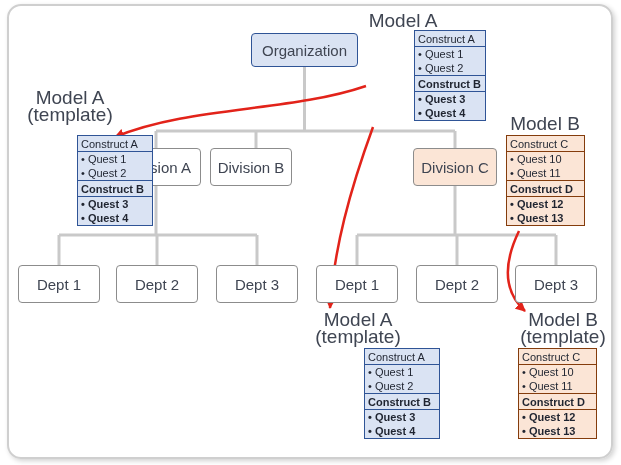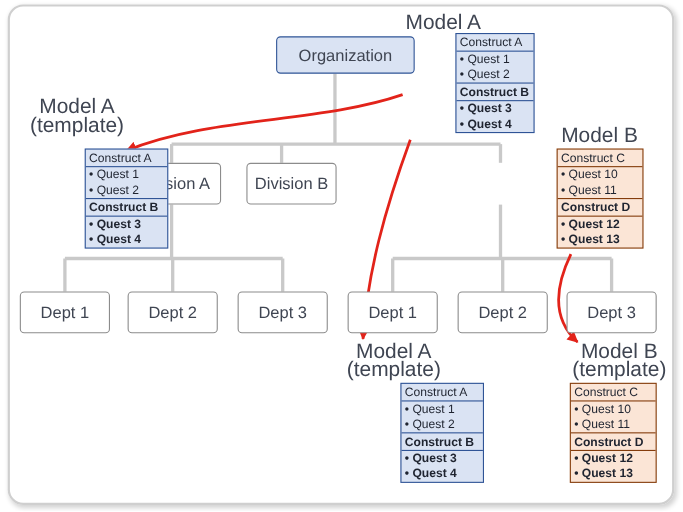--- a/index.html
+++ b/index.html
@@ -70,29 +70,32 @@
     <path class="connector" d="M357 235 H556"></path>
     <path class="connector" d="M357 235 V265"></path>
     <path class="connector" d="M457 235 V265"></path>
     <path class="connector" d="M556 235 V265"></path>
 
     <path class="arrow" d="M366 86 C 290 112, 190 106, 115 137"></path>
     <path class="arrow" d="M373 127 C 350 190, 334 248, 330 308"></path>
     <path class="arrow" d="M519 231 C 504 262, 502 290, 525 311"></path>
   </svg>
 
-  <div class="node org" style="left:251px;top:33px;width:126px;height:34px">
+  <div class="node org" style="left:251px;top:33px;width:107px;height:34px">
     <span>Organization</span>
   </div>
 
   <div class="node" style="left:115px;top:148px;width:86px;height:38px">
     <span>Division A</span>
   </div>
-  <div class="node" style="left:224px;top:148px;width:82px;height:38px">
+  <div class="node" style="left:210px;top:148px;width:82px;height:38px">
     <span>Division B</span>
+  </div>
+  <div class="node peach" style="left:413px;top:148px;width:84px;height:38px">
+    <span>Division C</span>
   </div>
 
   <div class="node" style="left:18px;top:265px;width:82px;height:38px">
     <span>Dept 1</span>
   </div>
   <div class="node" style="left:116px;top:265px;width:82px;height:38px">
     <span>Dept 2</span>
   </div>
   <div class="node" style="left:216px;top:265px;width:82px;height:38px">
     <span>Dept 3</span>

